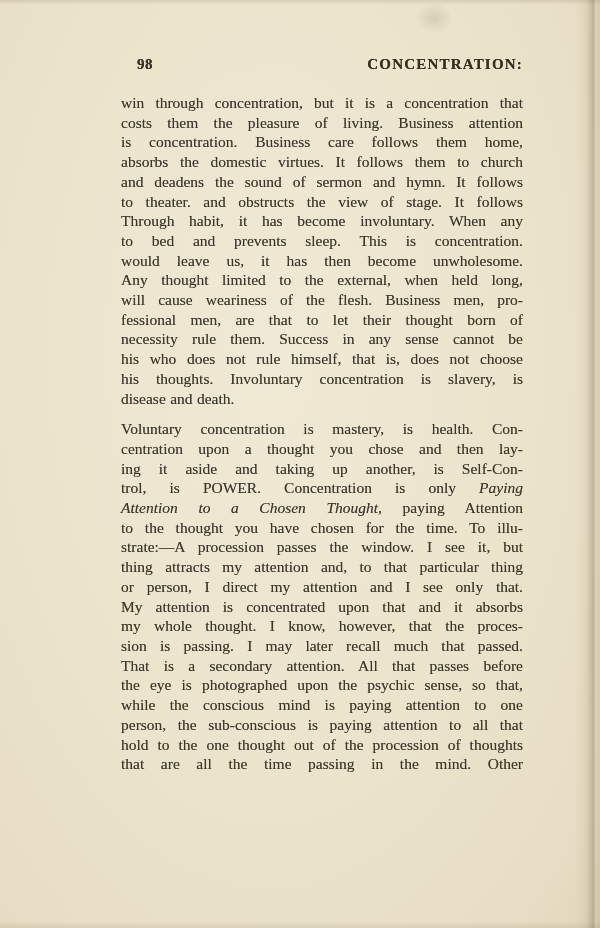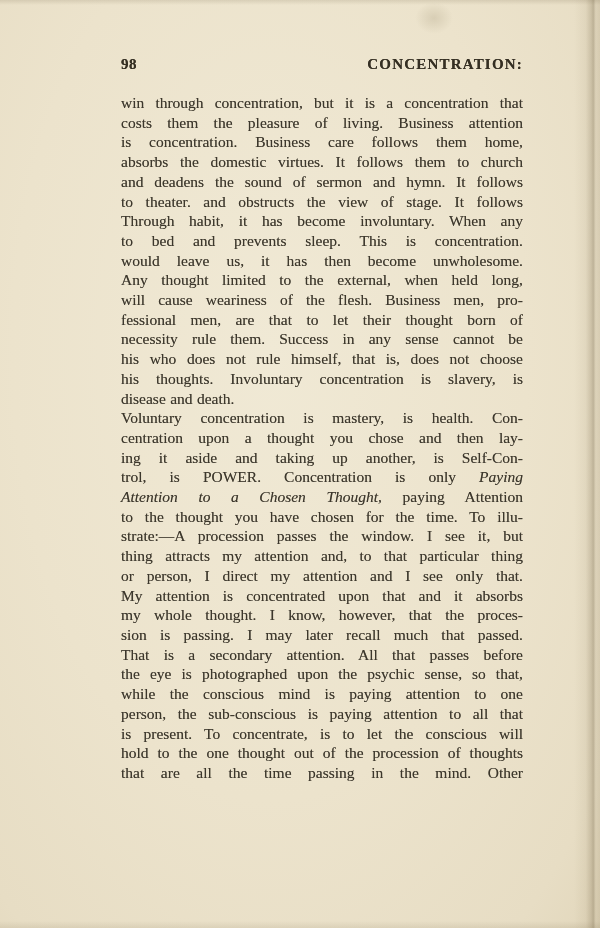--- a/index.html
+++ b/index.html
@@ -62,41 +62,42 @@
     display: flex;
     justify-content: space-between;
     align-items: baseline;
   }
   .page-number {
     font-size: 15px;
     font-weight: 700;
     letter-spacing: 0.5px;
     color: #352f23;
     text-shadow: 0 0 0.5px rgba(53,47,35,0.8);
+    margin-left: 16px;
   }
   .running-title {
     font-size: 15px;
     font-weight: 700;
     letter-spacing: 1.2px;
     color: #352f23;
     text-shadow: 0 0 0.5px rgba(53,47,35,0.8);
   }
   .body-text {
     position: absolute;
     left: 121px;
     top: 93px;
     width: 402px;
     font-size: 15.5px;
     line-height: 19.7px;
     word-spacing: 0.5px;
     color: #3c372c;
     text-shadow: 0 0 0.4px rgba(60,55,44,0.55);
   }
   .paragraph { margin: 0; }
-  .paragraph + .paragraph { }
+  .paragraph + .paragraph { margin-top: 11px; }
   .line {
     text-align: justify;
     text-align-last: justify;
     white-space: normal;
   }
   .line.flush {
     text-align-last: left;
   }
   .line i {
     font-style: italic;
@@ -142,21 +143,20 @@
           <div class="line">strate:—A procession passes the window.  I see it, but</div>
           <div class="line">thing attracts my attention and, to that particular thing</div>
           <div class="line">or person, I direct my attention and I see only that.</div>
           <div class="line">My attention is concentrated upon that and it absorbs</div>
           <div class="line">my whole thought.  I know, however, that the proces-</div>
           <div class="line">sion is passing.  I may later recall much that passed.</div>
           <div class="line">That is a secondary attention.  All that passes before</div>
           <div class="line">the eye is photographed upon the psychic sense, so that,</div>
           <div class="line">while the conscious mind is paying attention to one</div>
           <div class="line">person, the sub-conscious is paying attention to all that</div>
-          <div class="line">is present.  To concentrate, is to let the conscious will</div>
           <div class="line">hold to the one thought out of the procession of thoughts</div>
           <div class="line">that are all the time passing in the mind.  Other</div>
         </div>
       </div>
 
     <div class="smudge"></div>
     <div class="edge-top"></div>
     <div class="edge-bottom"></div>
     <div class="edge-right"></div>
   </div>

